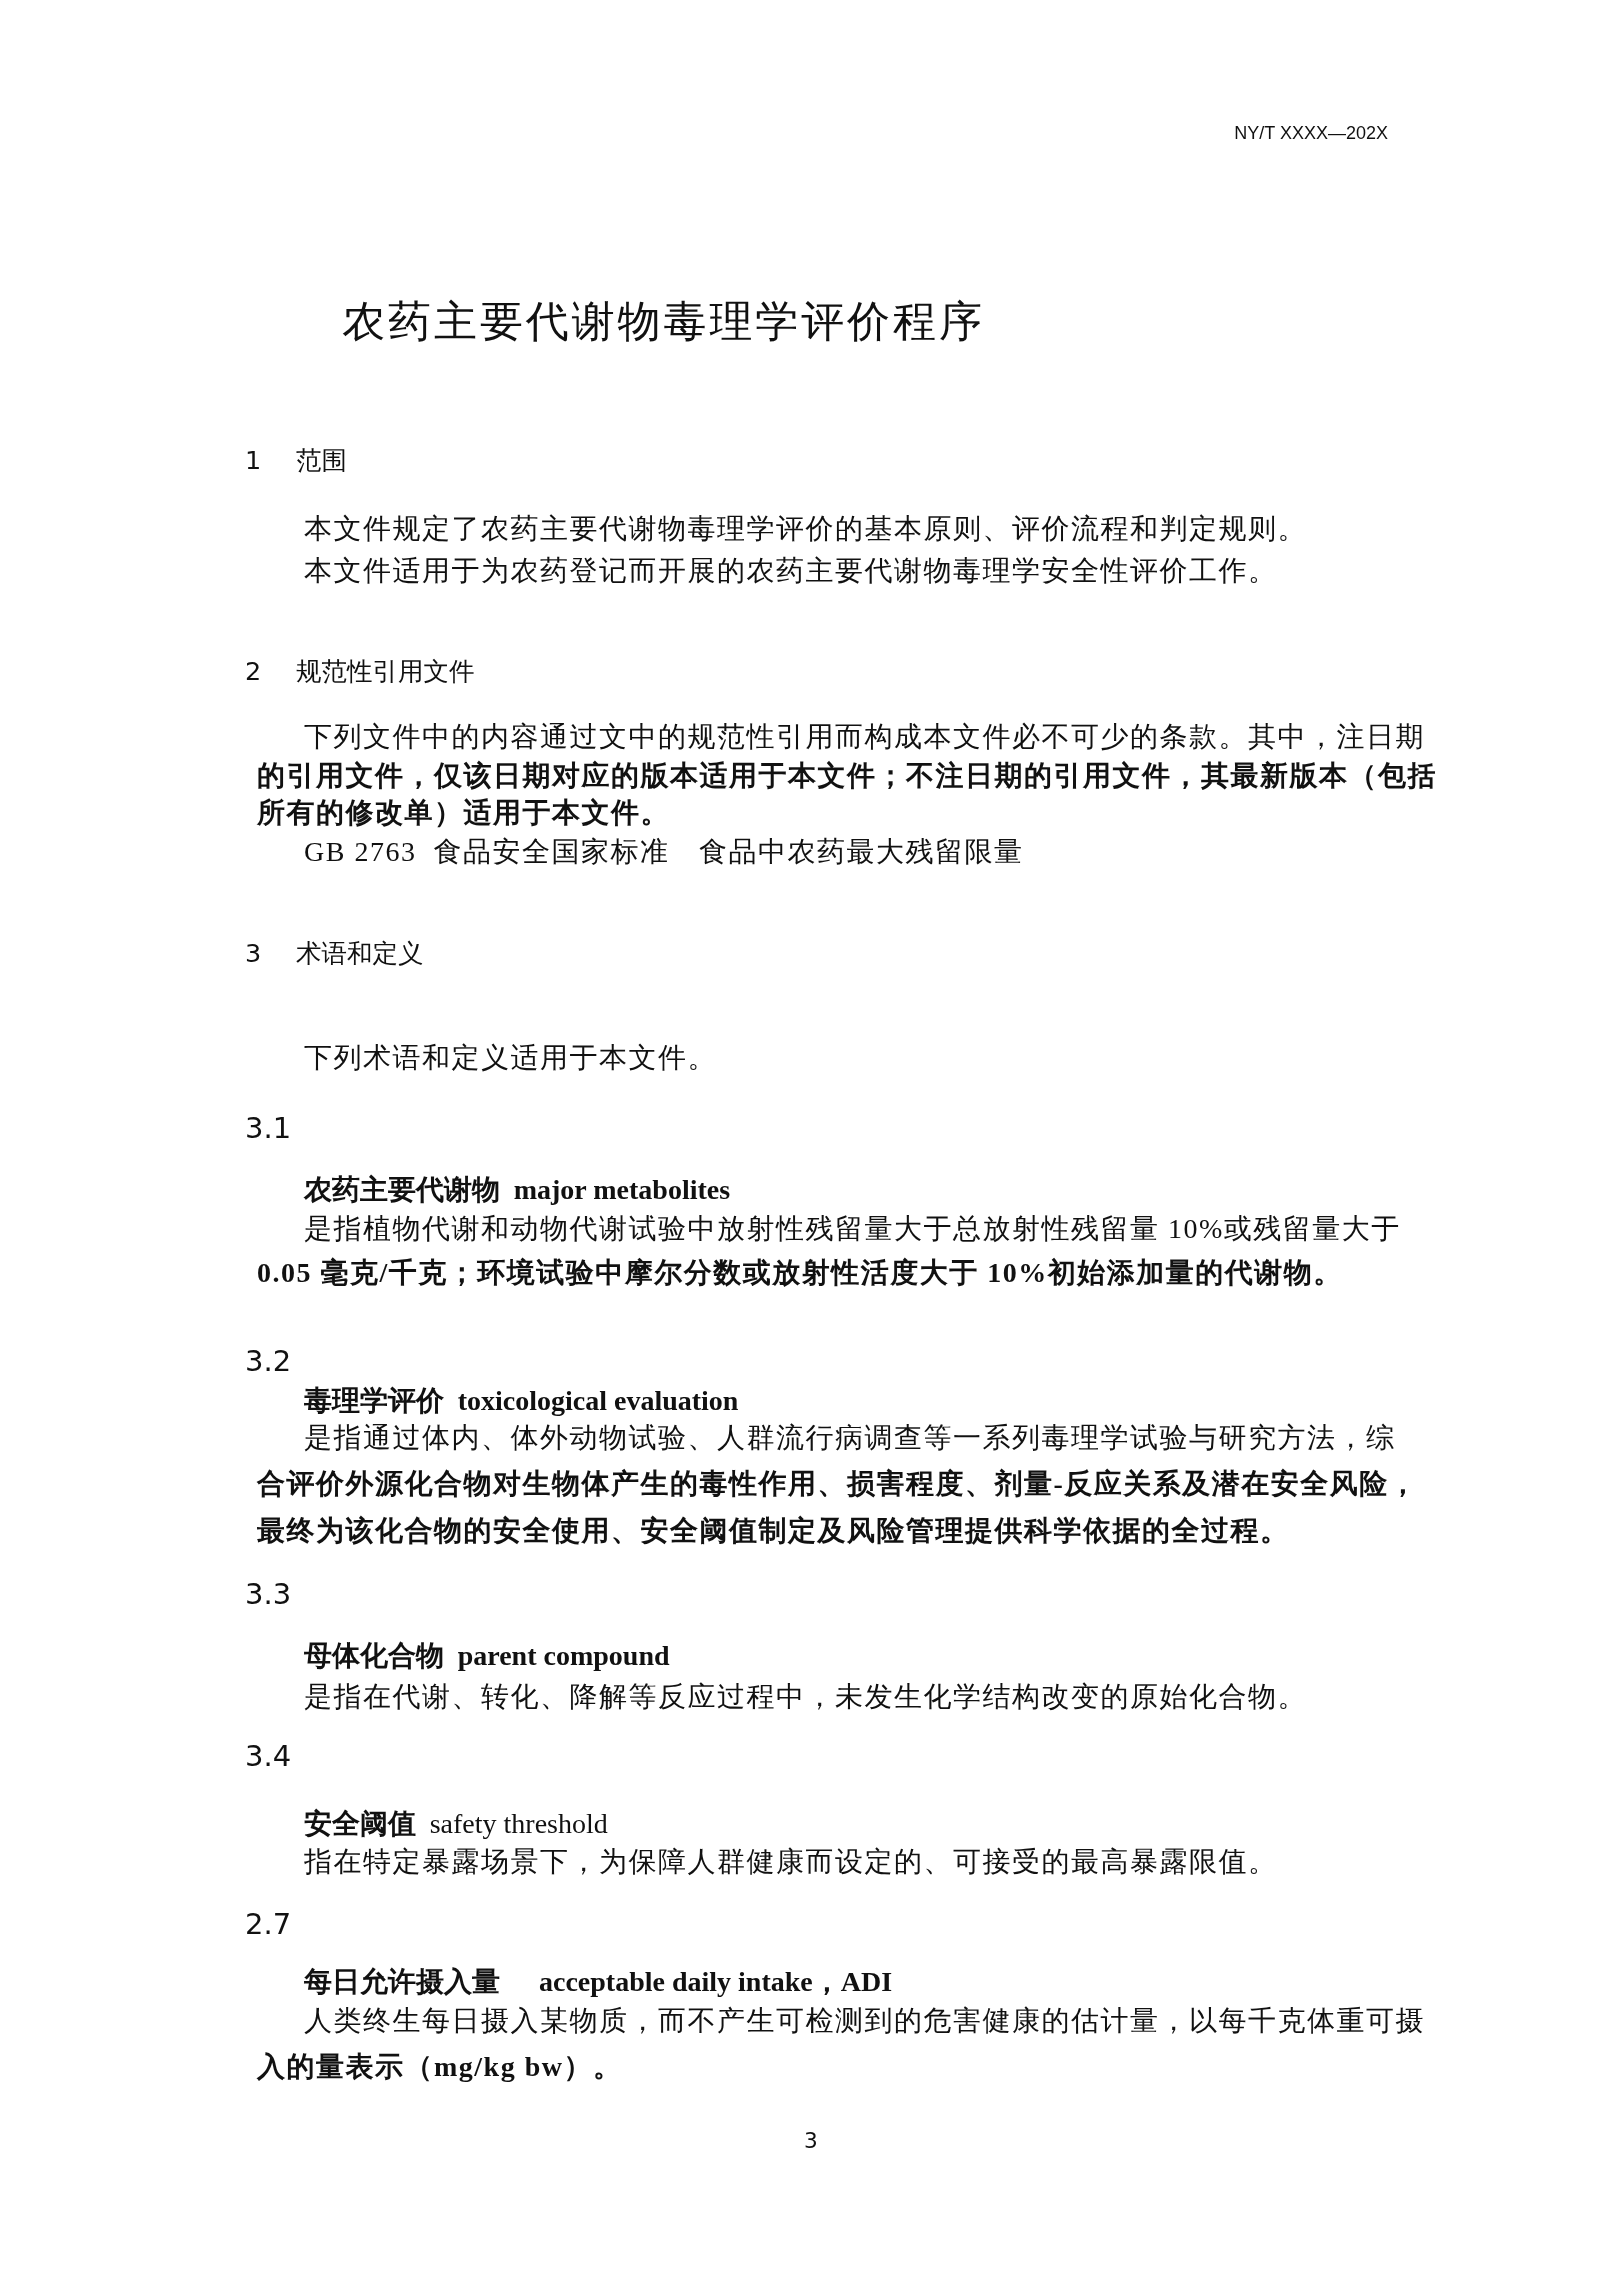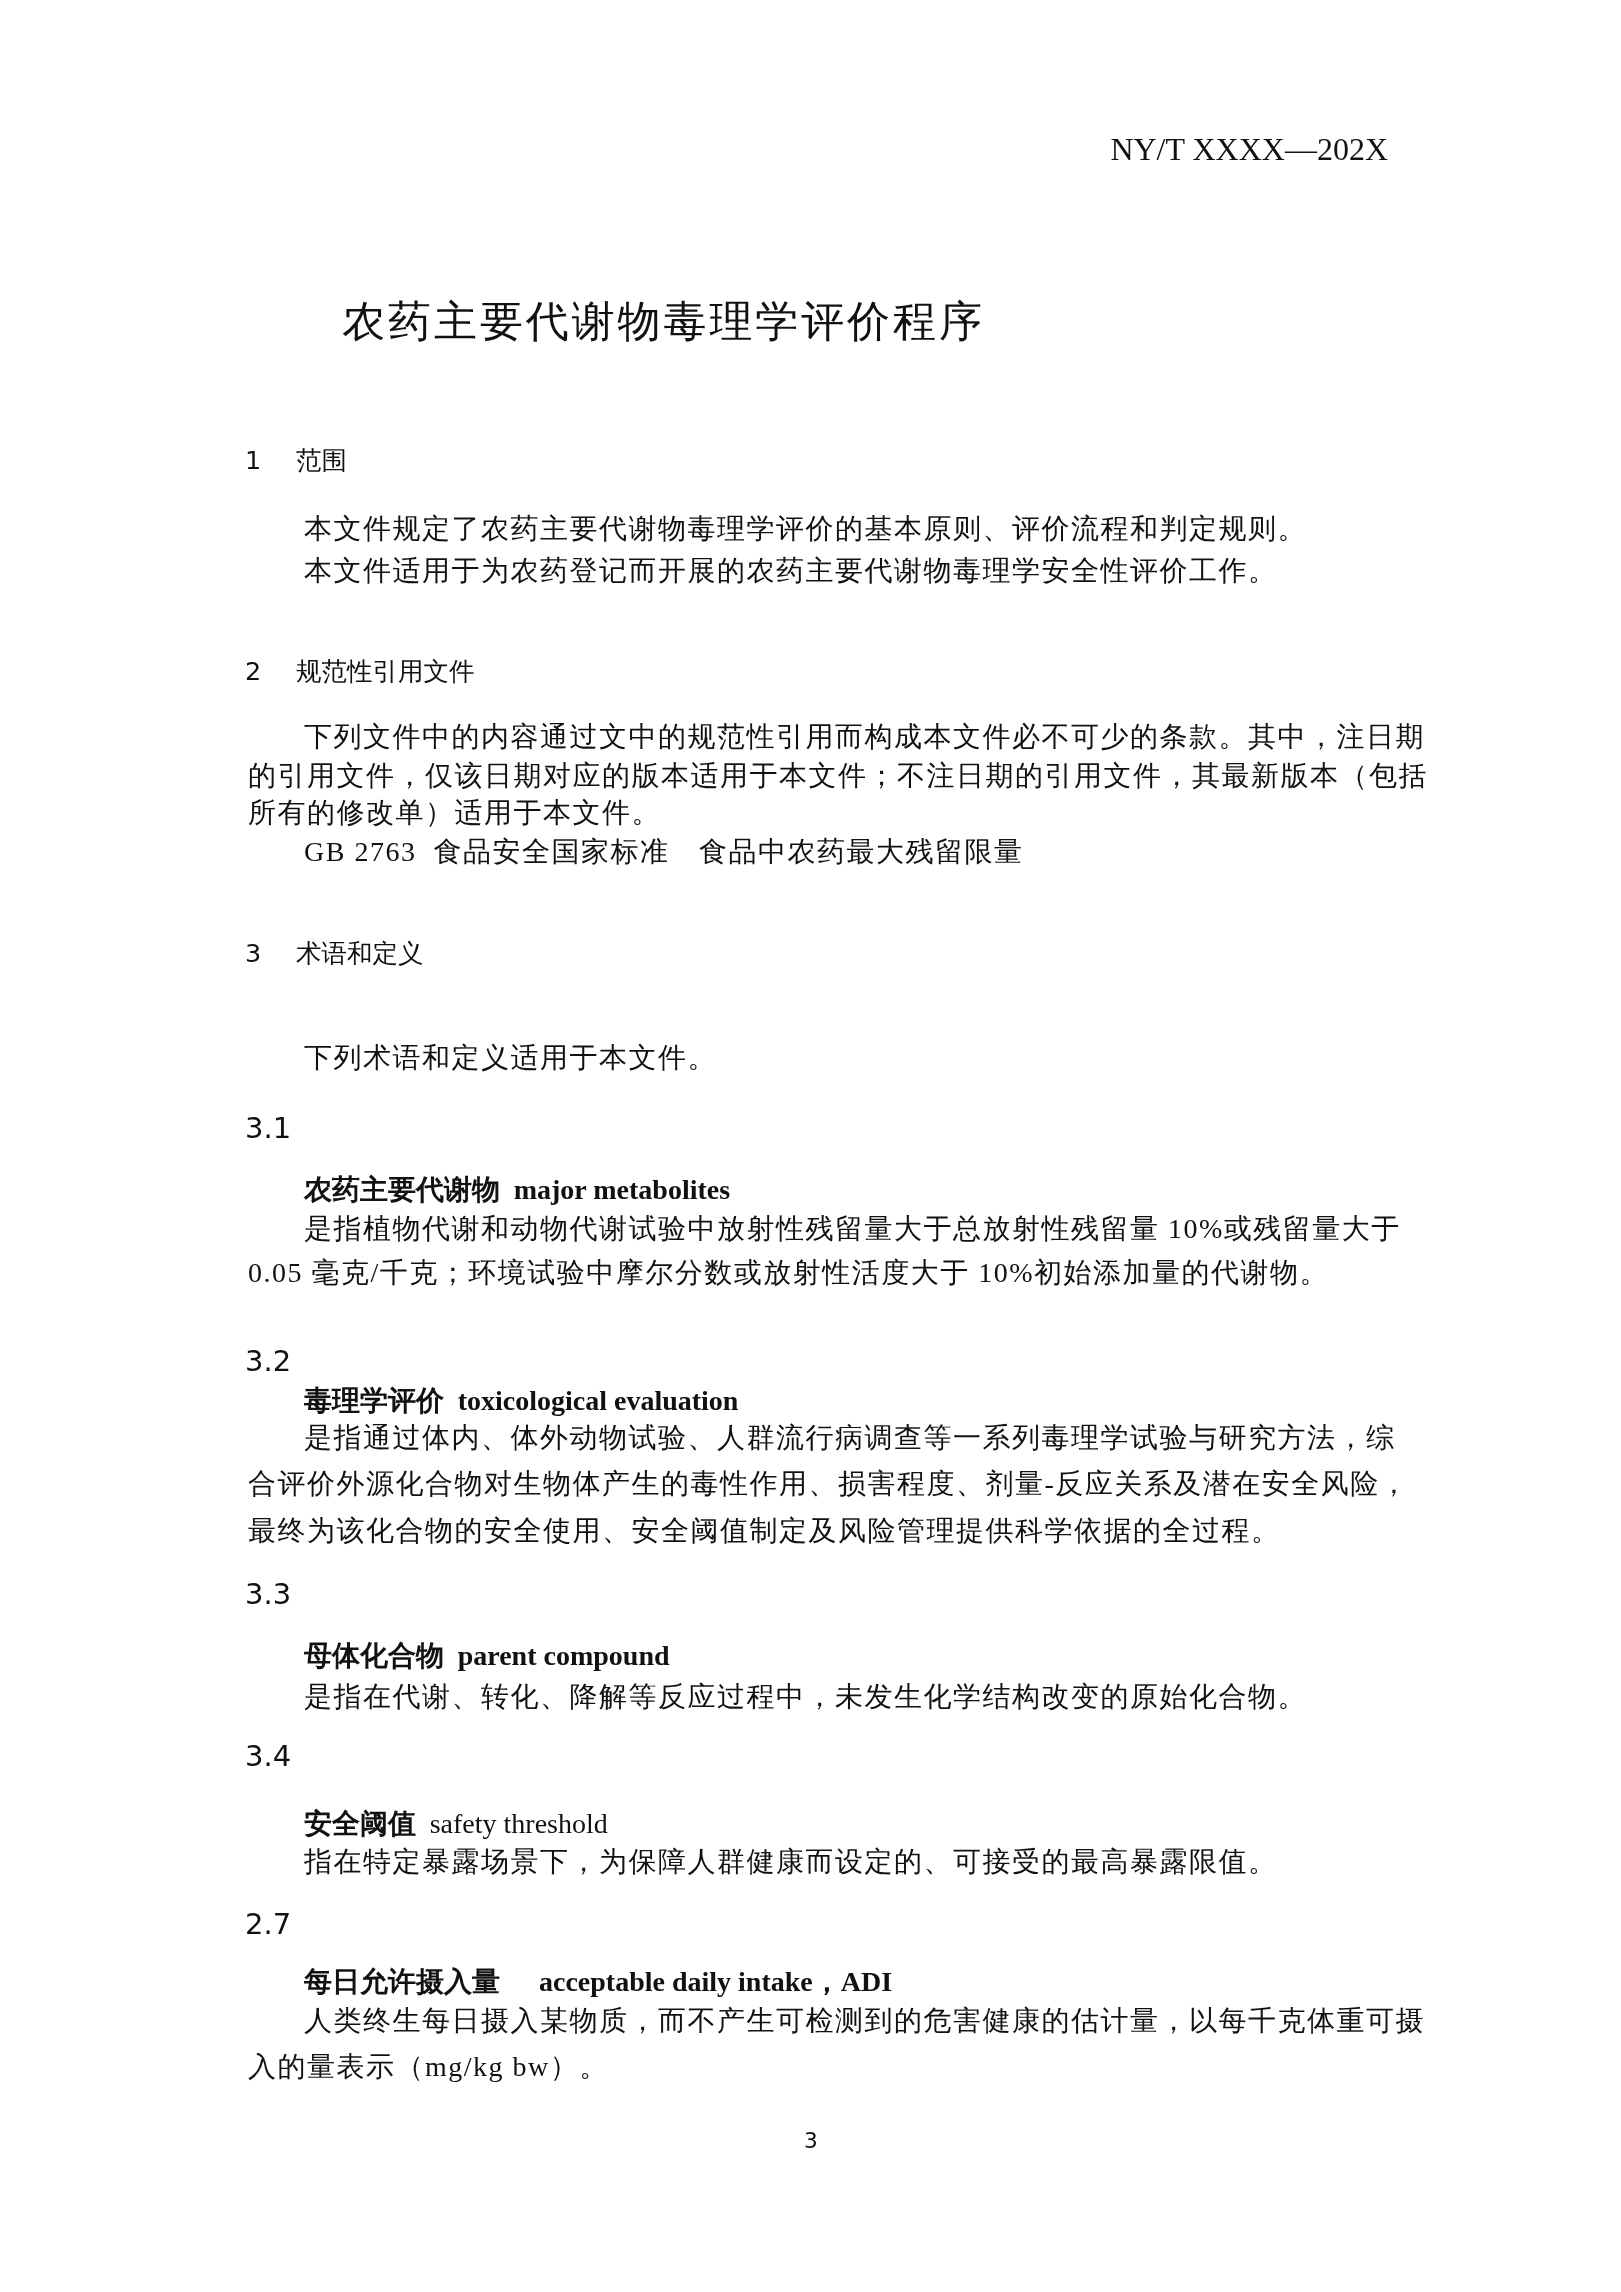--- a/index.html
+++ b/index.html
@@ -1,25 +1,25 @@
 <!DOCTYPE html>
 <html><head>
 <meta charset="utf-8">
 <style>
   html,body{margin:0;padding:0;background:#ffffff;}
   body{width:1621px;height:2293px;position:relative;overflow:hidden;color:#111;
        font-family:"Liberation Serif","DejaVu Serif",serif;}
   .abs{position:absolute;white-space:nowrap;line-height:1;}
-  .hdr{font-family:Liberation Serif, serif;font-size:32px;right:233px;top:133px;}
+  .hdr{font-family:Liberation Sans, sans-serif;font-size:18px;right:233px;top:124px;}
   .title{font-family:"DejaVu Sans","Liberation Sans",sans-serif;font-size:43px;left:0;width:1327px;text-align:center;top:300px;letter-spacing:2.9px;}
   .h1{font-family:"DejaVu Sans","Liberation Sans",sans-serif;font-size:25.5px;left:245px;margin-top:15px;}
   .h1 .num{display:inline-block;width:51px;}
   .body{font-size:28px;letter-spacing:1.5px;}
   .ind{left:304px;}
-  .flush{left:248px;}
+  .flush{left:257px;font-weight:bold;}
   .clause{font-family:"DejaVu Sans","Liberation Sans",sans-serif;font-size:29px;left:245px;}
   .term{font-size:28px;left:304px;font-weight:bold;}
   .term .en{margin-left:13.7px;}
   .term .en.normal{font-weight:normal;}
   .page{font-family:"DejaVu Sans","Liberation Sans",sans-serif;font-size:21.6px;left:804px;top:2130px;}
 </style>
 </head>
 <body>
 
 <div>

